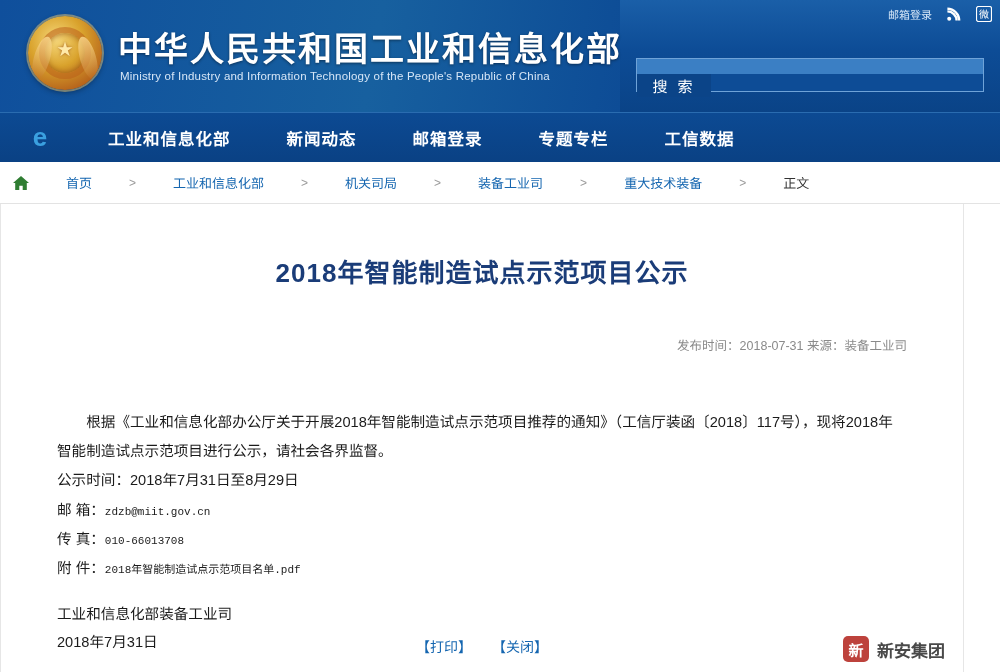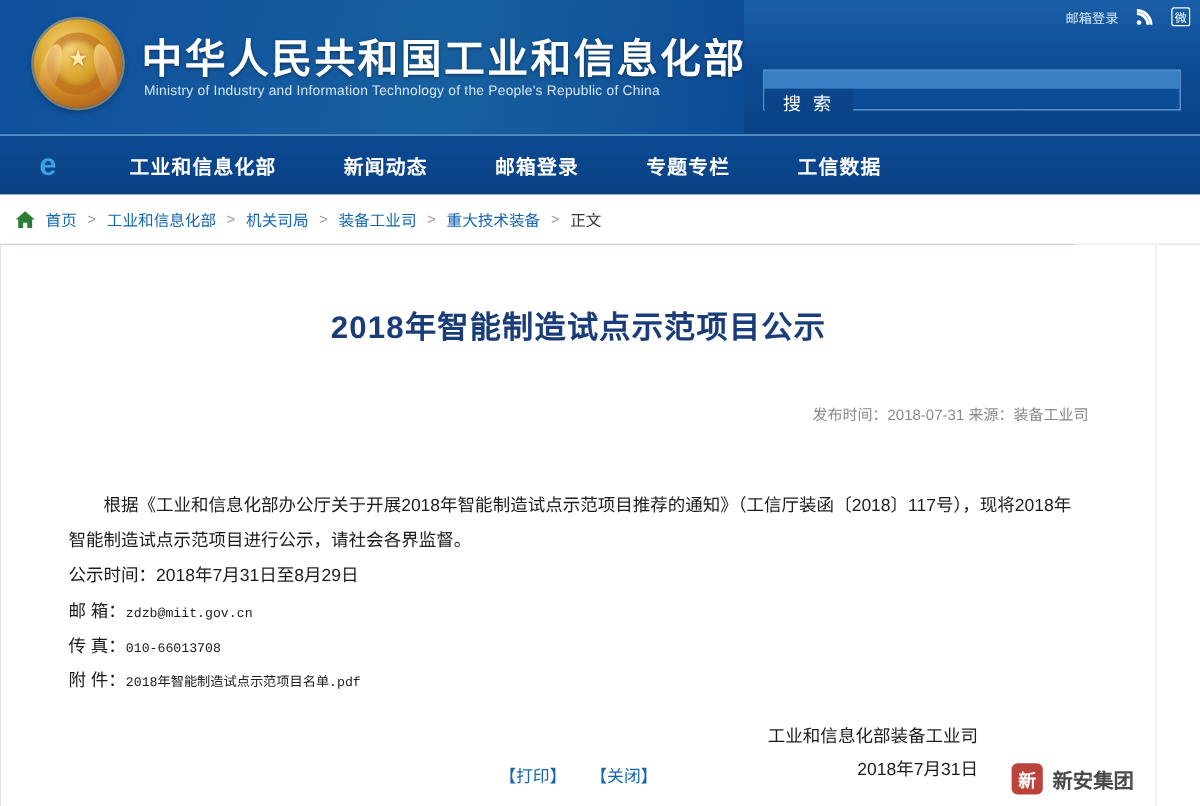--- a/index.html
+++ b/index.html
@@ -164,20 +164,21 @@
   }
 
   
   .crumb-wrap {
     width: 1000px; height: 42px;
     background: #ffffff;
     border-bottom: 1px solid #e3e3e3;
     display: flex;
     align-items: center;
     padding-left: 12px;
+    gap: 28px;
   }
   .home-icon {
     width: 18px; height: 16px;
     margin-right: 8px;
     color: #2f7d32;
     display: inline-block;
   }
   .crumb-link {
     color: #1566b0;
     font-size: 13px;
@@ -189,21 +190,21 @@
     color: #9b9b9b;
     font-size: 12px;
     margin: 0 9px;
   }
 
   
   .page-body {
     position: relative;
     width: 896px;
     height: 468px;
-    background: #7f1d1d;
+    background: #fca5a5;
     padding-top: 0;
   }
   .article {
     position: relative;
     width: 964px;
     margin: 0 auto;
     height: 468px;
     background: #ffffff;
     border-left: 1px solid #e6e6e6;
     border-right: 1px solid #e6e6e6;
@@ -226,21 +227,20 @@
   .article-body {
     margin-top: 54px;
     color: #1b1b1b;
     font-size: 14.6px;
     line-height: 2.0;
   }
   .para-indent { text-indent: 2em; }
   .mono { font-family: "Liberation Mono", monospace; font-size: 11px; }
   .sign {
     margin-top: 18px;
-    text-align: right;
     padding-right: 92px;
     font-size: 14.6px;
     line-height: 1.9;
     color: #1b1b1b;
   }
   .actions {
     position: absolute;
     left: 0; right: 0;
     bottom: 16px;
     text-align: center;

